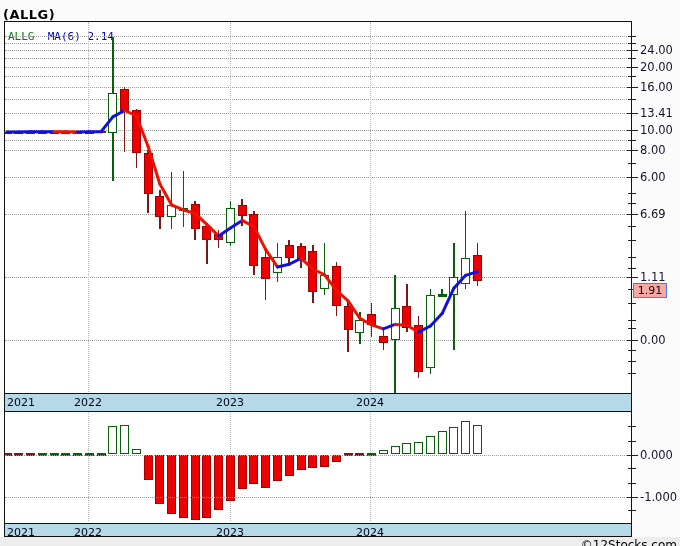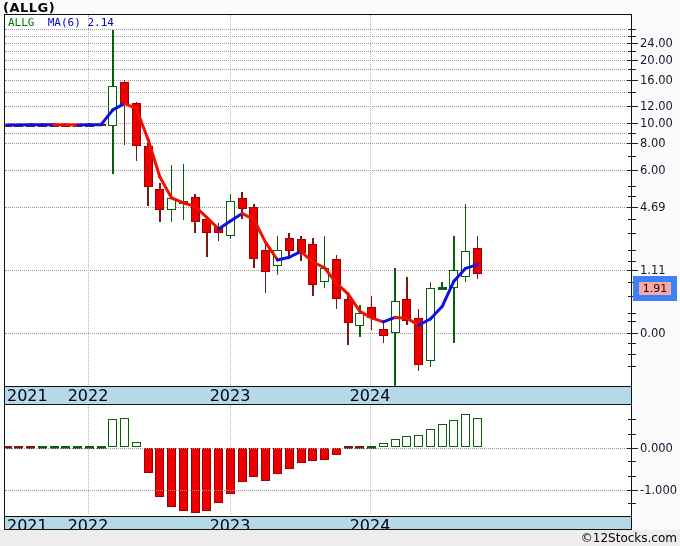--- a/index.html
+++ b/index.html
@@ -1,42 +1,42 @@
 <!DOCTYPE html>
 <html><head>
 <meta charset="utf-8">
 <style>
   html,body{margin:0;padding:0;}
   body{width:680px;height:546px;position:relative;background:#fbfbfb;
        font-family:"DejaVu Sans",sans-serif;overflow:hidden;}
-  .abs{position:absolute;}
+  .abs{position:absolute;margin-top:7px;}
   #title{left:3px;top:0;font-size:13px;font-weight:bold;color:#000;letter-spacing:0.5px;}
   #main-panel{left:4px;top:14px;width:628px;height:372px;border:1px solid #111;border-bottom:none;
               background:#fff;box-sizing:border-box;overflow:hidden;}
   #legend{left:3px;top:1px;font-family:"DejaVu Sans Mono",monospace;font-size:11px;white-space:pre;}
   #legend .sym{font-weight:normal;}
   #band1{left:4px;top:386px;width:628px;height:19px;background:#b5d9e6;border-top:1px solid #111;
          border-bottom:1px solid #111;border-left:1px solid #111;border-right:1px solid #111;
          box-sizing:border-box;overflow:hidden;}
   #macd-panel{left:4px;top:405px;width:628px;height:111px;background:#fff;border-left:1px solid #111;
               border-right:1px solid #111;box-sizing:border-box;overflow:hidden;}
   #band2{left:4px;top:516px;width:628px;height:14px;background:#b5d9e6;border-top:1px solid #111;
          border-bottom:1px solid #111;border-left:1px solid #111;border-right:1px solid #111;
          box-sizing:border-box;overflow:hidden;}
   #strip{left:0;top:530px;width:680px;height:16px;background:#ededed;}
   #watermark{right:3px;top:531px;font-size:12px;color:#000;}
   #right-axis{left:632px;top:0;width:48px;height:452px;background:transparent;}
   .ylab{position:absolute;left:8px;font-size:11.5px;color:#14142e;white-space:nowrap;}
   .tick{position:absolute;height:1px;background:#222;}
   .grid-h{position:absolute;left:0;width:626px;height:0;border-top:1px dotted #9a9a9a;}
   .grid-v{position:absolute;top:0;width:0;border-left:1px dotted #b8b8b8;}
-  .year{position:absolute;top:1px;font-size:16px;color:#00001c;line-height:15px;}
+  .year{position:absolute;top:1px;font-size:11px;color:#00001c;line-height:15px;}
   .year.c{width:44px;text-align:center;}
   #macd-header{left:4px;top:0px;font-family:"DejaVu Sans Mono",monospace;font-size:11px;white-space:pre;}
-  #price-badge{left:633px;top:276px;width:32px;height:13px;border:6px solid #3b82f6;
+  #price-badge{left:633px;top:276px;width:32px;height:13px;border:1px solid #3b82f6;
                font-size:11px;line-height:13px;text-align:center;color:#1a0000;}
   .candle-wick{position:absolute;width:1.5px;}
   .candle-body{position:absolute;box-sizing:border-box;}
   .macd-bar{position:absolute;box-sizing:border-box;}
   svg{position:absolute;left:0;top:0;}
 </style>
 </head>
 <body>
 
 <div id="title" class="abs">(ALLG)</div>
@@ -254,29 +254,29 @@
 <div id="strip" class="abs"></div>
 <div id="watermark" class="abs">©12Stocks.com</div>
 
 <div id="right-axis" class="abs">
     <div class="ylab" style="top: 36.0719px;">24.00</div>
     <div class="tick" style="left: -5px; top: 43.0719px; width: 11px;"></div>
     <div class="ylab" style="top: 52.722px;">20.00</div>
     <div class="tick" style="left: -5px; top: 59.722px; width: 11px;"></div>
     <div class="ylab" style="top: 73.1px; text-align: center;">16.00</div>
     <div class="tick" style="left: -5px; top: 80.1px; width: 11px;"></div>
-    <div class="ylab" style="top: 99.3719px;">12.00</div>
+    <div class="ylab" style="top: 99.3719px;">13.41</div>
     <div class="tick" style="left: -5px; top: 106.372px; width: 11px;"></div>
     <div class="ylab" style="top: 116.022px;">10.00</div>
     <div class="tick" style="left: -5px; top: 123.022px; width: 11px;"></div>
     <div class="ylab" style="top: 136.4px;">8.00</div>
     <div class="tick" style="left: -5px; top: 143.4px; width: 11px;"></div>
     <div class="ylab" style="top: 162.672px;">6.00</div>
     <div class="tick" style="left: -5px; top: 169.672px; width: 11px;"></div>
-    <div class="ylab" style="top: 199.7px;">4.69</div>
+    <div class="ylab" style="top: 199.7px;">6.69</div>
     <div class="tick" style="left: -5px; top: 206.7px; width: 11px;"></div>
     <div class="ylab" style="top: 263px;">1.11</div>
     <div class="tick" style="left: -5px; top: 270px; width: 11px;"></div>
     <div class="ylab" style="top: 326.3px;">0.00</div>
     <div class="tick" style="left: -5px; top: 333.3px; width: 11px;"></div>
     <div class="tick" style="left: -4px; top: 28.9944px; width: 8px;"></div>
     <div class="tick" style="left: -4px; top: 35.7622px; width: 8px;"></div>
     <div class="tick" style="left: -4px; top: 51.018px; width: 8px;"></div>
     <div class="tick" style="left: -4px; top: 69.3437px; width: 8px;"></div>
     <div class="tick" style="left: -4px; top: 92.2944px; width: 8px;"></div>

